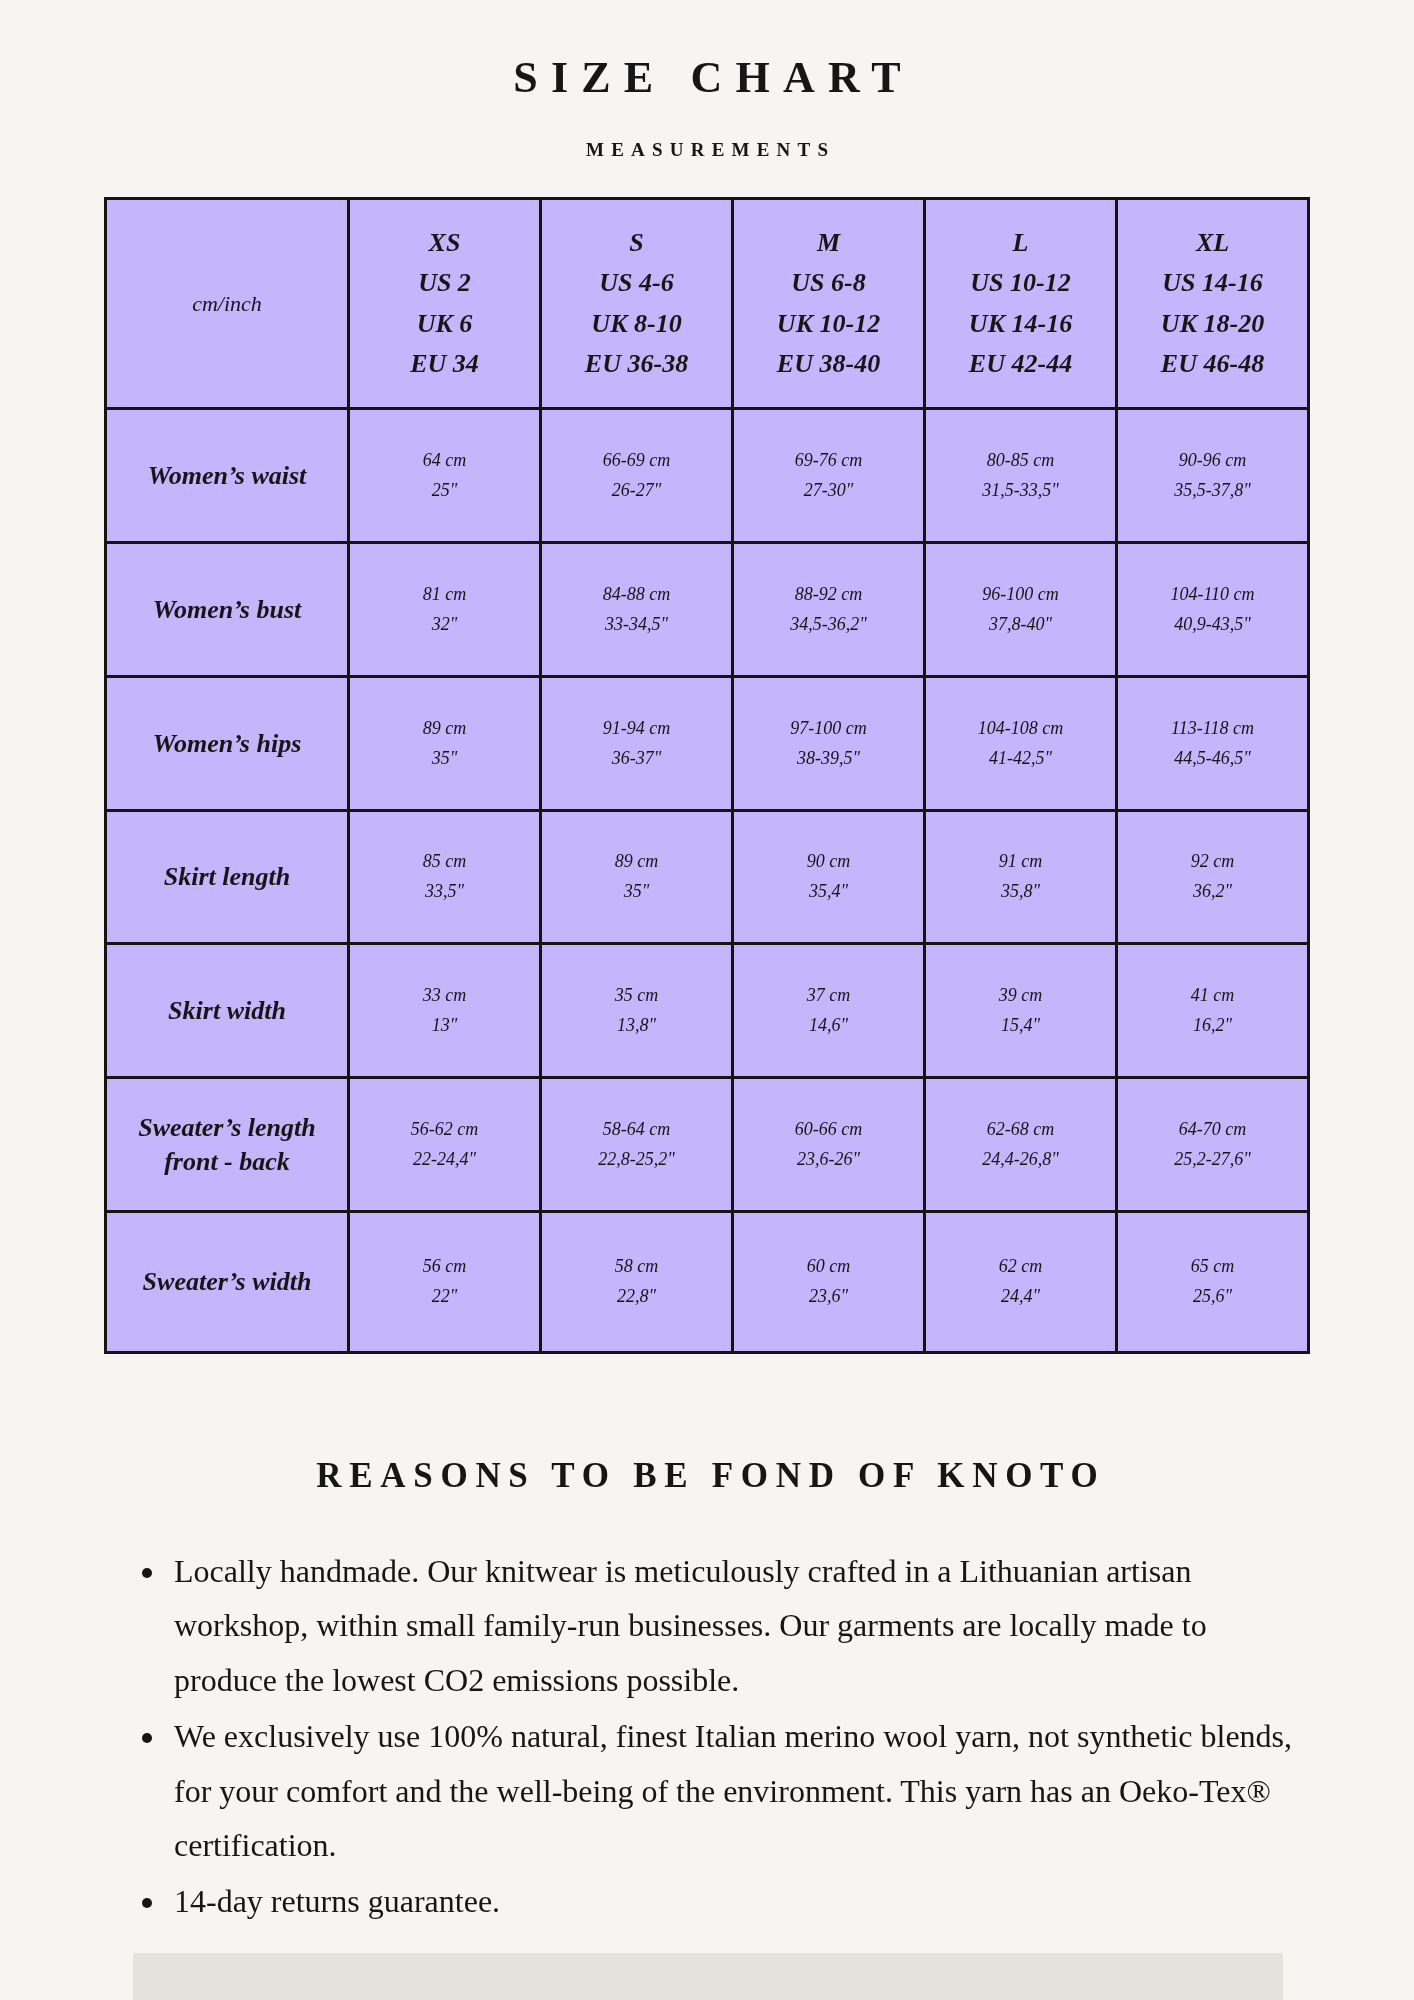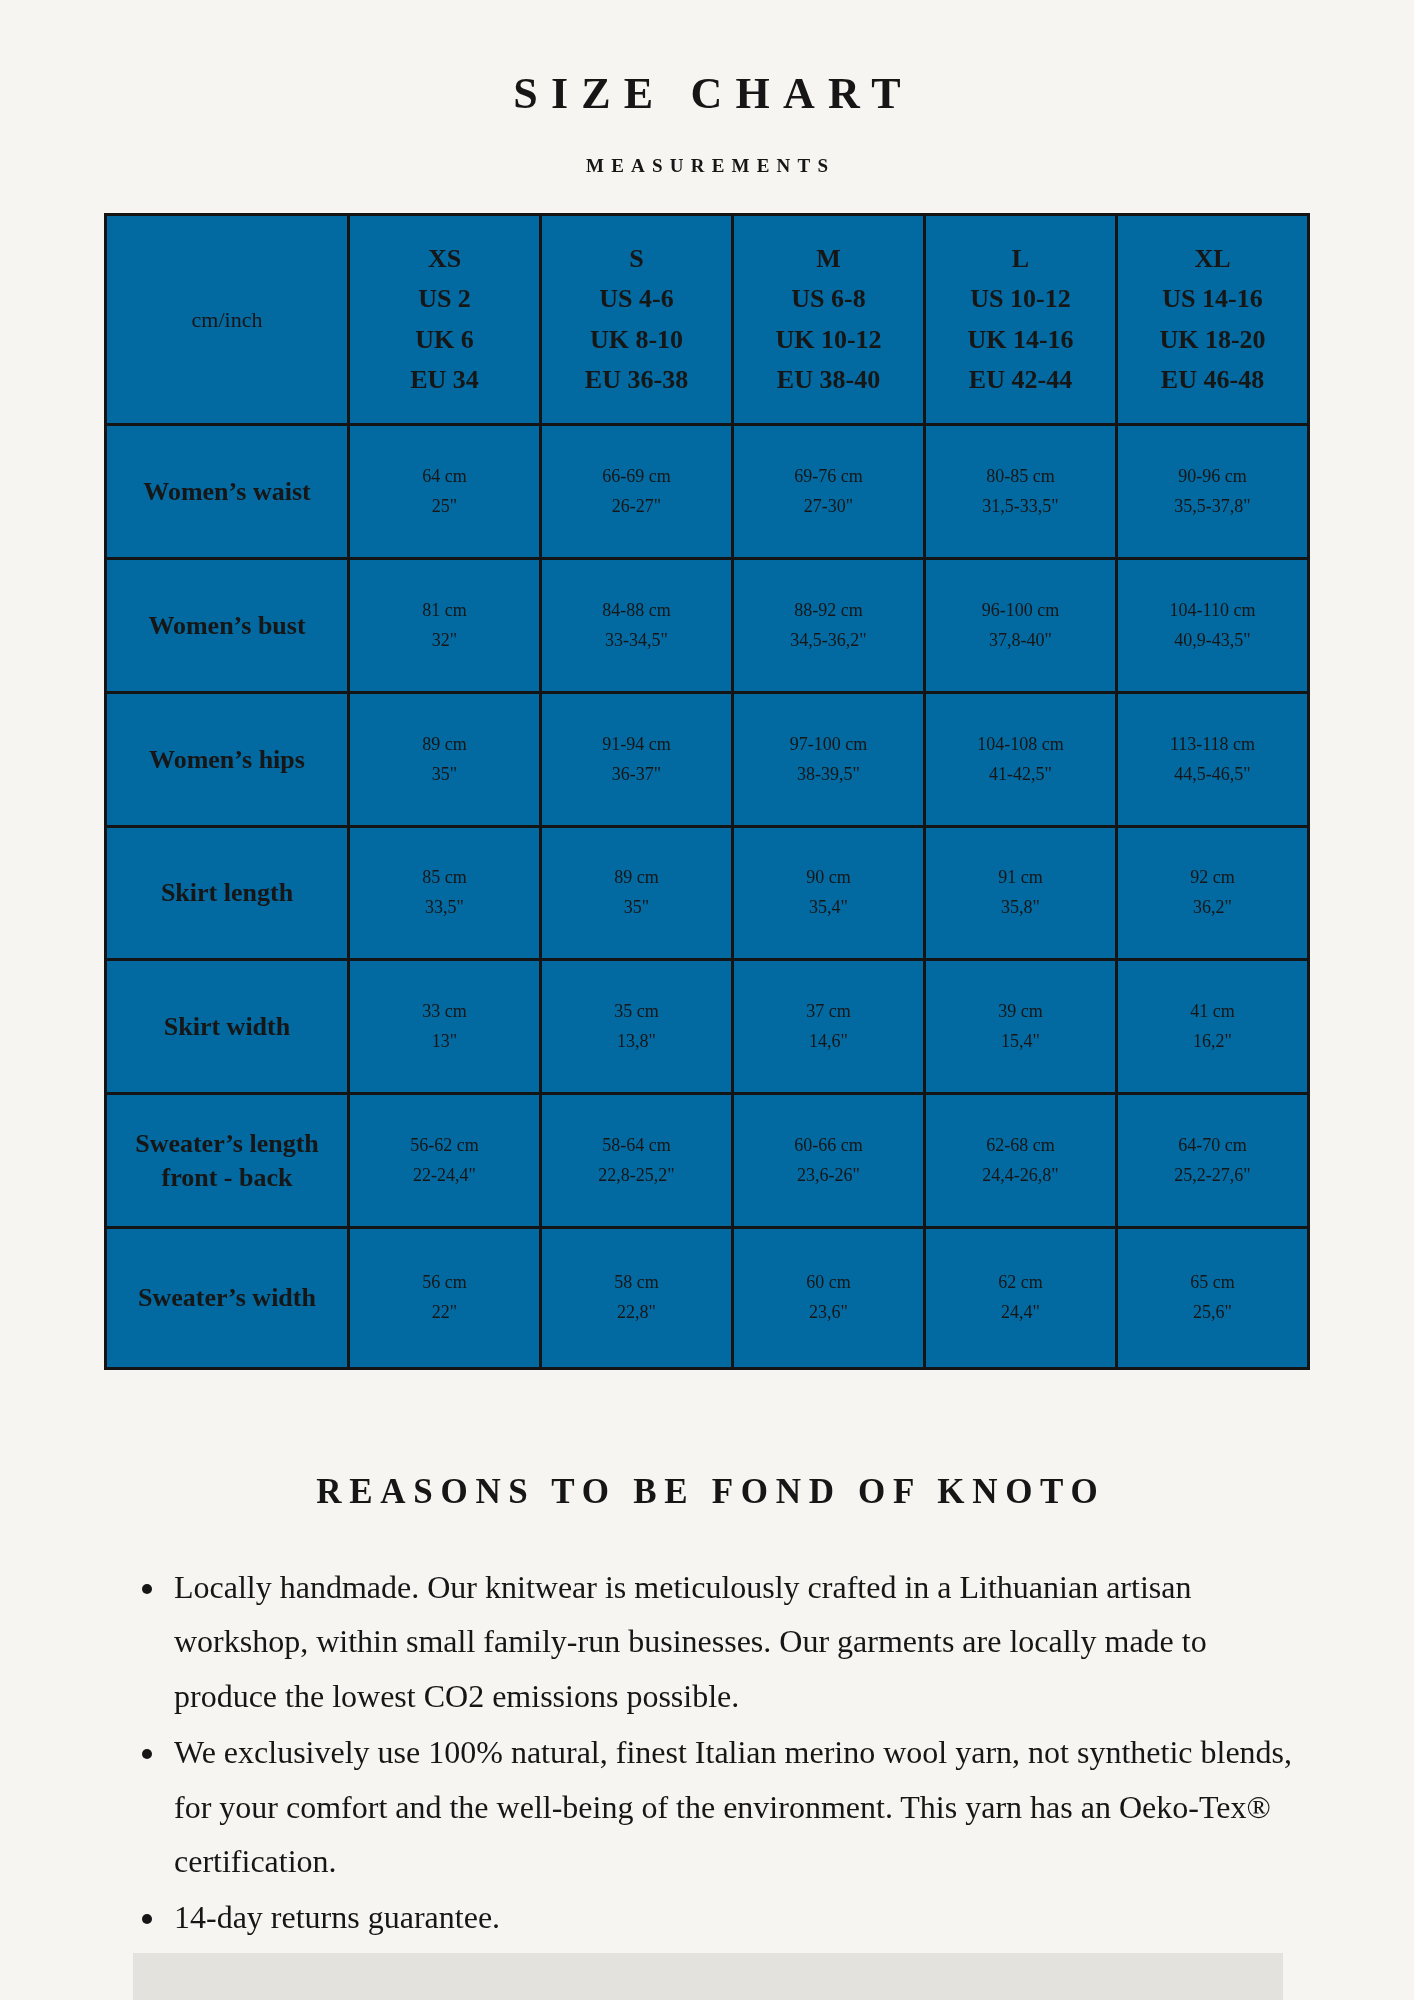--- a/index.html
+++ b/index.html
@@ -9,21 +9,21 @@
   body {
     width: 1414px;
     height: 2000px;
     position: relative;
     background: #f7f5f1;
     color: #161616;
     font-family: "Liberation Serif", serif;
     overflow: hidden;
   }
   .page-title {
-    padding-top: 68px;
+    padding-top: 52px;
     text-align: center;
     font-size: 44px;
     font-weight: bold;
     letter-spacing: 0.30em;
     text-indent: 0.30em;
   }
   .page-subtitle {
     margin-top: 36px;
     text-align: center;
     font-size: 19px;
@@ -34,21 +34,22 @@
   table.size-chart {
     border-collapse: collapse;
     margin: 36px auto 0 auto;
     width: 1206px;
     table-layout: fixed;
   }
   table.size-chart td {
     border: 3px solid #141414;
     text-align: center;
     vertical-align: middle;
-    background: #0369a1;
+    background: #c4b5fd;
+    font-style: italic;
   }
   td.corner {
     width: 238px;
     font-size: 22px;
   }
   td.hdr {
     font-size: 26px;
     font-weight: bold;
     line-height: 1.55;
   }

